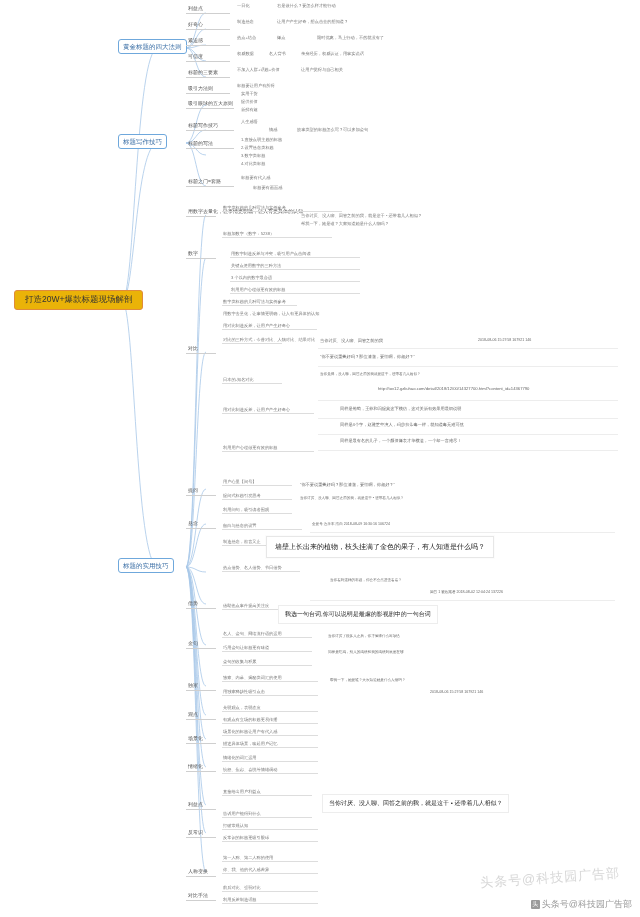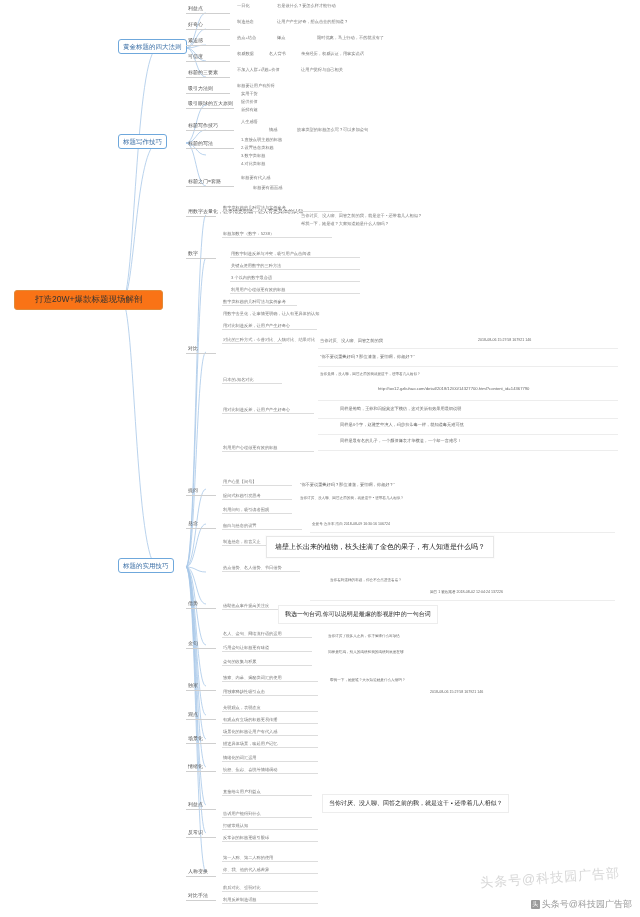--- a/index.html
+++ b/index.html
@@ -4,22 +4,22 @@
 <style>
   html,body{margin:0;padding:0;background:#ffffff;}
   body{width:640px;height:917px;position:relative;overflow:hidden;
        font-family:"Liberation Sans","DejaVu Sans",sans-serif;color:#333;}
   .canvas{position:absolute;left:0;top:0;width:640px;height:917px;}
   svg.links{position:absolute;left:0;top:0;width:640px;height:917px;pointer-events:none;}
 
   
   .node{position:absolute;box-sizing:border-box;line-height:1.15;}
   .root{
-    background:#f97316;border:1px solid #e08b3a;border-radius:3px;
-    color:#333;font-size:8.5px;padding:4px 20px;white-space:nowrap;
+    background:#eab308;border:1px solid #e08b3a;border-radius:3px;
+    color:#333;font-size:8.5px;padding:4px 10px;white-space:nowrap;
   }
   .lv1{
     background:#ffffff;border:1px solid #6fa8dc;border-radius:3px;
     color:#3a6ea5;font-size:6.5px;padding:3px 4px;white-space:nowrap;
   }
   .lv2{
     color:#555;font-size:5px;white-space:nowrap;padding:1px 2px;
     border-bottom:1px solid #cfcfcf;
   }
   .lv3{

